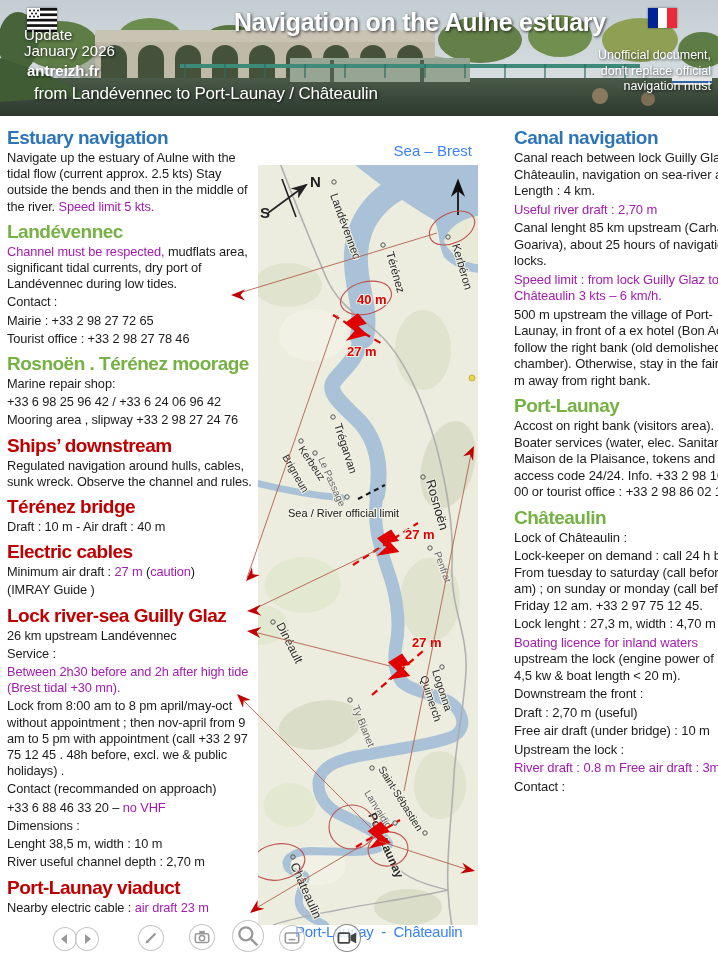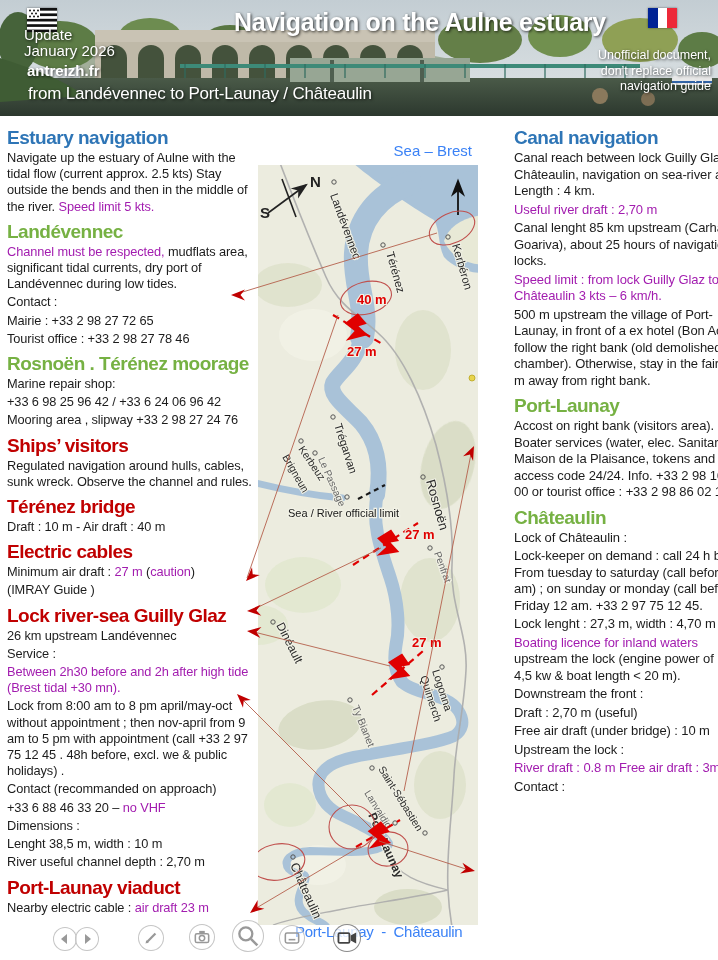--- a/index.html
+++ b/index.html
@@ -5,21 +5,21 @@
   html,body{margin:0;padding:0;background:#888;}
   .page{position:relative;width:718px;height:960px;background:#ffffff;overflow:hidden;
         font-family:"Liberation Sans",sans-serif;color:#1c1c1c;}
   
   .header{position:absolute;left:0;top:0;width:718px;height:116px;overflow:hidden;}
   .header svg{position:absolute;left:0;top:0;}
   .h-text{position:absolute;color:#fff;text-shadow:1px 1px 3px rgba(0,0,0,.75);}
   .h-title{left:185px;top:8px;width:470px;text-align:center;font-size:25px;font-weight:bold;letter-spacing:-0.3px;}
   .h-update{left:24px;top:27px;font-size:15px;line-height:16px;}
   .h-site{left:27px;top:62px;font-size:15px;font-weight:bold;}
-  .h-sub{left:28px;top:84px;font-size:17px;letter-spacing:-0.2px;white-space:nowrap;}
+  .h-sub{left:34px;top:84px;font-size:17px;letter-spacing:-0.2px;white-space:nowrap;}
   .h-disc{right:7px;top:48px;font-size:12.5px;line-height:15.5px;text-align:right;}
   .flag{position:absolute;box-shadow:0 0 2px rgba(0,0,0,.5);}
   
   .col{position:absolute;top:127px;}
   #left-col{left:7px;width:247px;font-size:12.8px;line-height:16.2px;letter-spacing:-0.1px;}
   #right-col{left:478px;width:240px;font-size:13px;line-height:16.5px;letter-spacing:-0.1px;margin-left:36px;}
   .col h2{font-size:19px;line-height:21px;margin:6px 0 2px;font-weight:bold;
           letter-spacing:-0.5px;white-space:nowrap;}
   .col h2:first-child{margin-top:0;}
   .col p{margin:0 0 2px;}
@@ -132,37 +132,37 @@
     <div class="h-text h-title">Navigation on the Aulne estuary</div>
     <div class="h-text h-update">
       <div>Update</div>
       <div>January 2026</div>
     </div>
     <div class="h-text h-site">antreizh.fr</div>
     <div class="h-text h-sub">from Landévennec to Port-Launay / Châteaulin</div>
     <div class="h-text h-disc">
       <div>Unofficial document,</div>
       <div>don’t replace  official</div>
-      <div>navigation guide</div>
+      <div>navigation must</div>
     </div>
   </div>
 
   <div id="left-col" class="col">
       <h2 class="h-blue">Estuary navigation</h2>
       <p><span class="">Navigate up the estuary of Aulne with the tidal flow (current approx. 2.5 kts) Stay outside the bends and then in the middle of the river. </span><span class="run-r">Speed limit 5 kts.</span></p>
       <h2 class="h-green">Landévennec</h2>
       <p><span class="run-r">Channel must be respected,</span><span class=""> mudflats area, significant tidal currents, dry port of Landévennec during low tides.</span></p>
       <p><span class="run-b">Contact :</span></p>
       <p><span class="">Mairie :  +33 2 98 27 72 65</span></p>
       <p><span class="">Tourist office : +33 2 98 27 78 46</span></p>
       <h2 class="h-green">Rosnoën . Térénez moorage</h2>
       <p><span class="">Marine repair shop:</span></p>
       <p><span class="">+33 6 98 25 96 42 / +33 6 24 06 96 42</span></p>
       <p><span class="">Mooring area , slipway  +33 2 98 27 24 76</span></p>
-      <h2 class="h-darkred">Ships’ visitors</h2>
+      <h2 class="h-darkred">Ships’ downstream</h2>
       <p><span class="">Regulated navigation around hulls, cables, sunk wreck. Observe the channel and rules.</span></p>
       <h2 class="h-darkred">Térénez bridge</h2>
       <p><span class="">Draft : 10 m  -  Air draft  : 40 m</span></p>
       <h2 class="h-darkred">Electric cables</h2>
       <p><span class="">Minimum air draft : </span><span class="run-r">27 m</span><span class=""> (</span><span class="run-r">caution</span><span class="">)</span></p>
       <p><span class="">(IMRAY Guide )</span></p>
       <h2 class="h-darkred">Lock river-sea  Guilly Glaz</h2>
       <p><span class="">26 km upstream Landévennec</span></p>
       <p><span class="run-b">Service :</span></p>
       <p><span class="run-r">Between 2h30 before and 2h after high tide (Brest tidal +30 mn).</span></p>

